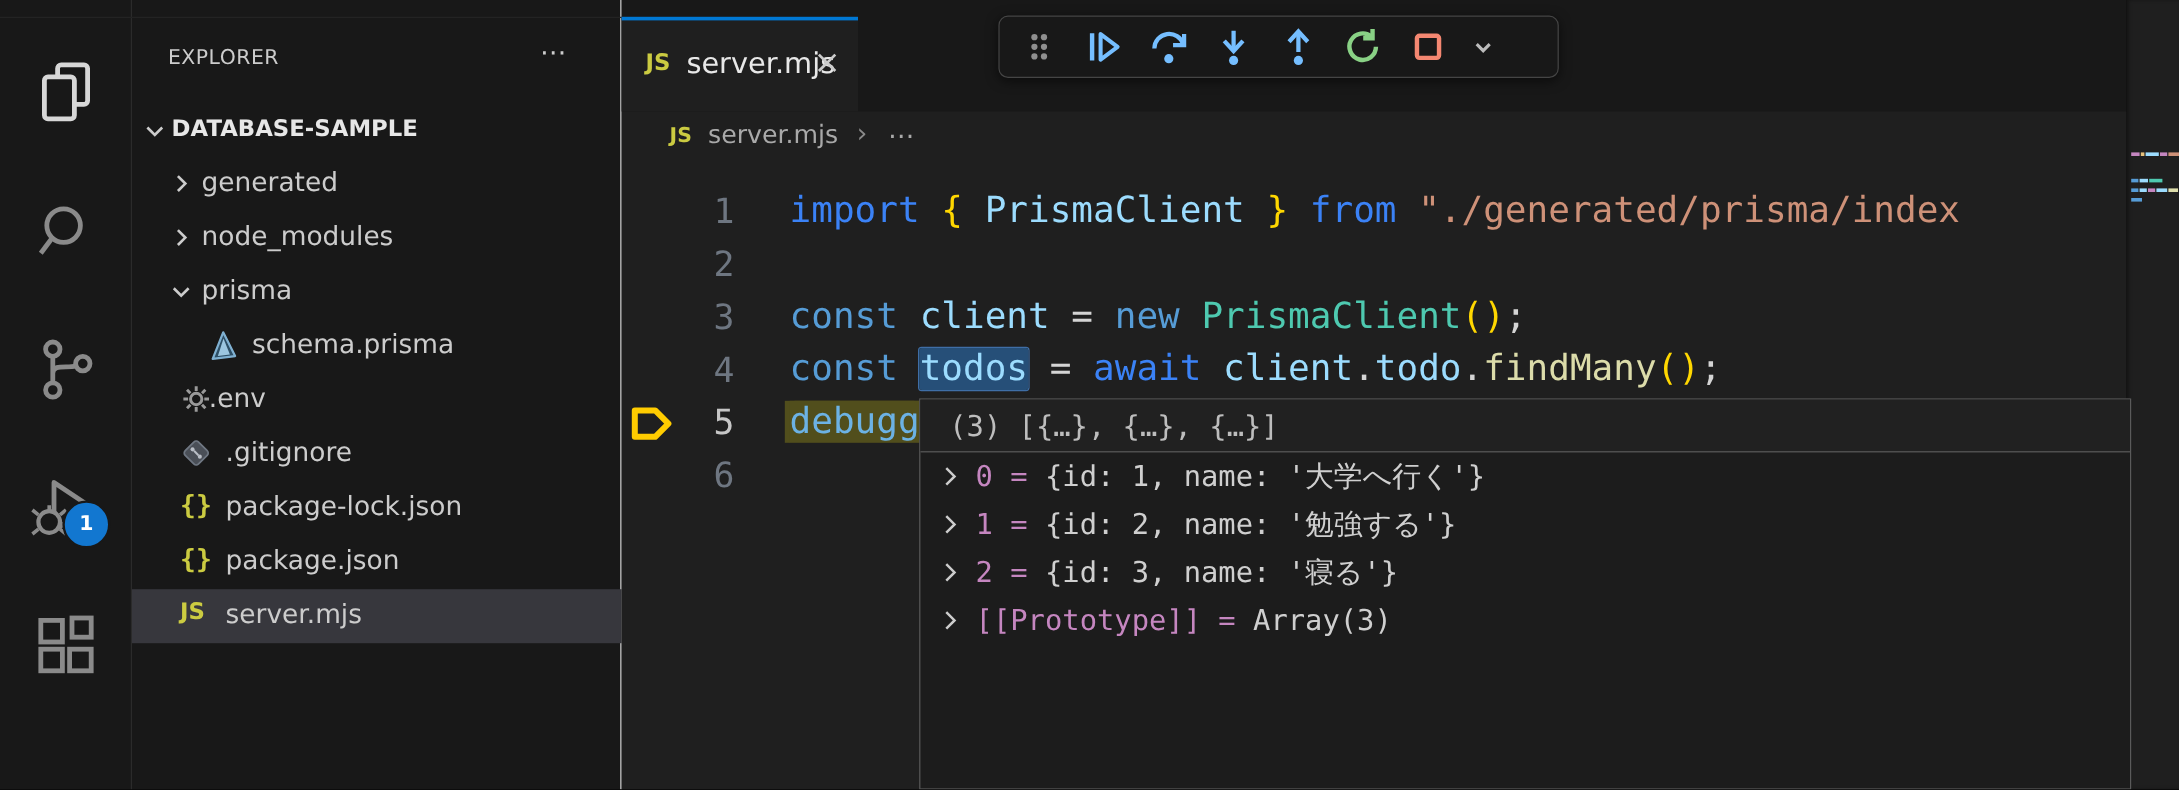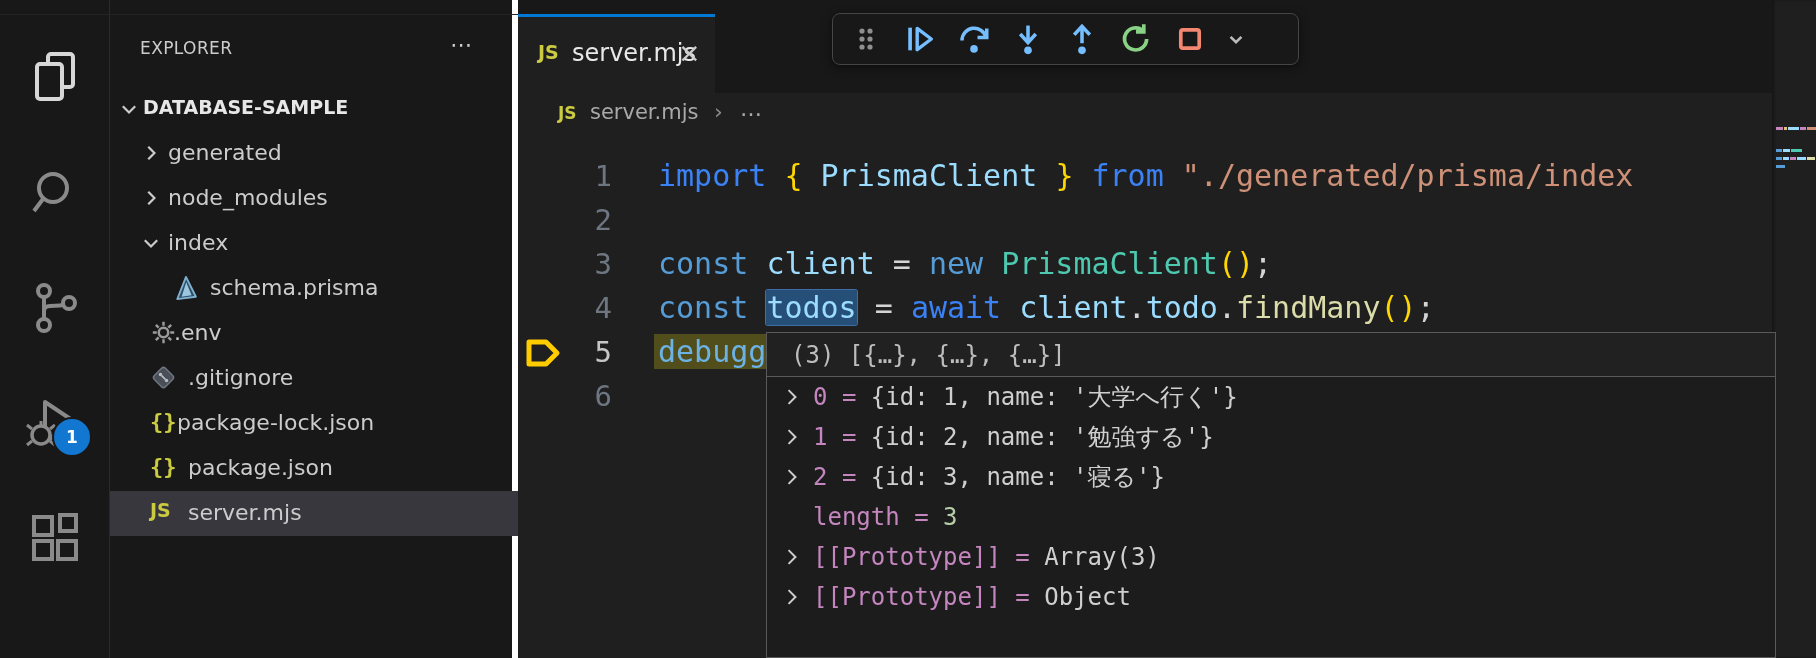--- a/index.html
+++ b/index.html
@@ -7,21 +7,21 @@
         font-family:"DejaVu Sans", sans-serif;color:#cccccc;}
   svg{display:block}
 
   
   #activitybar{position:absolute;left:0;top:0;width:110px;height:658px;background:#181818;border-right:1px solid #2b2b2b;box-sizing:border-box;}
   .ab-item{position:absolute;left:0;width:109px;height:72px;display:flex;align-items:center;justify-content:center;}
   .badge{position:absolute;left:52px;top:30px;width:36px;height:36px;border-radius:50%;background:#1277d0;border:2px solid #181818;
          color:#fff;font-size:17px;font-weight:bold;display:flex;align-items:center;justify-content:center;}
 
   
-  #sidebar{position:absolute;left:110px;top:0;width:408px;height:658px;background:#181818;border-right:6px solid #ffffff;box-sizing:border-box;}
+  #sidebar{position:absolute;left:110px;top:0;width:408px;height:658px;background:#181818;border-right:1px solid #ffffff;box-sizing:border-box;}
   #sidebar-header{position:absolute;left:0;top:14px;width:100%;height:72px;}
   #sidebar-title{position:absolute;left:30px;top:24px;font-size:17px;letter-spacing:.4px;color:#cccccc;}
   #sidebar-more{position:absolute;left:340px;top:18px;font-size:22px;color:#cccccc;letter-spacing:2px;cursor:pointer;}
   #section-header{position:absolute;left:0;top:86px;width:100%;height:45px;display:flex;align-items:center;}
   #section-chevron{position:absolute;left:8px;top:12px;}
   #section-label{position:absolute;left:33px;top:10px;font-size:19px;font-weight:bold;color:#e7e7e7;}
   .trow{position:absolute;left:0;width:408px;height:45px;cursor:pointer;}
   .trow.selected{background:#37373d;}
   .trow .tchev{position:absolute;left:30px;top:11px;}
   .trow .ticon{position:absolute;top:8px;}
@@ -161,21 +161,21 @@
             </svg>
           </span>
           <span class="tlabel" style="left:58px">node_modules</span>
         </div>
         <div class="trow" style="top: 221px;">
           <span class="tchev">
             <svg width="22" height="22" viewBox="0 0 16 16">
               <path d="M3.5 6 L8 10.5 L12.5 6" stroke="#cccccc" stroke-width="1.6" fill="none"></path>
             </svg>
           </span>
-          <span class="tlabel" style="left:58px">index</span>
+          <span class="tlabel" style="left:58px">prisma</span>
         </div>
         <div class="trow" style="top: 266px;">
           <span class="ticon" style="left:62px">
             <svg width="28" height="28" viewBox="0 0 24 24">
               <path d="M12 2.5 L20.5 19.5 L4.5 21.5 Z" fill="#2d4f66" stroke="#7fb0d1" stroke-width="1.6" stroke-linejoin="round"></path>
               <path d="M12.2 7 L16.8 18.3 L8.2 19.4 Z" fill="#9cc6e0"></path>
             </svg>
           </span>
           <span class="tlabel" style="left:100px">schema.prisma</span>
         </div>
@@ -196,21 +196,21 @@
               <rect x="5" y="5" width="14" height="14" rx="2.5" transform="rotate(45 12 12)" fill="#4a4f57" stroke="#6e7681" stroke-width="1.3"></rect>
               <circle cx="9.3" cy="9.3" r="1.5" fill="#b9bec6"></circle>
               <circle cx="14.7" cy="14.7" r="1.5" fill="#b9bec6"></circle>
               <path d="M10.4 10.4 l3.2 3.2" stroke="#b9bec6" stroke-width="1.5"></path>
             </svg>
           </span>
           <span class="tlabel" style="left:78px">.gitignore</span>
         </div>
         <div class="trow" style="top: 401px;">
           <span class="ticon" style="left:40px"><span class="json-braces">{}</span></span>
-          <span class="tlabel" style="left:67px">package-lock.json</span>
+          <span class="tlabel" style="left:78px">package-lock.json</span>
         </div>
         <div class="trow" style="top: 446px;">
           <span class="ticon" style="left:40px"><span class="json-braces">{}</span></span>
           <span class="tlabel" style="left:78px">package.json</span>
         </div>
         <div class="trow selected" style="top: 491px;">
           <span class="ticon" style="left:40px"><span class="js-badge">JS</span></span>
           <span class="tlabel" style="left:78px">server.mjs</span>
         </div>
       </div>
@@ -272,27 +272,23 @@
     <div id="dh-rows">
         <div class="dh-row"><span class="dh-chev"><svg width="22" height="24" viewBox="0 0 16 16">
               <path d="M5.5 3 L10.5 8 L5.5 13" stroke="#cccccc" stroke-width="1.5" fill="none"></path>
             </svg></span><span class="dh-rest"><span class="dh-name" style="position: static;">0</span><span class="dh-op"> = </span><span class="dh-val">{id: 1, name: '大学へ行く'}</span></span></div>
         <div class="dh-row"><span class="dh-chev"><svg width="22" height="24" viewBox="0 0 16 16">
               <path d="M5.5 3 L10.5 8 L5.5 13" stroke="#cccccc" stroke-width="1.5" fill="none"></path>
             </svg></span><span class="dh-rest"><span class="dh-name" style="position: static;">1</span><span class="dh-op"> = </span><span class="dh-val">{id: 2, name: '勉強する'}</span></span></div>
         <div class="dh-row"><span class="dh-chev"><svg width="22" height="24" viewBox="0 0 16 16">
               <path d="M5.5 3 L10.5 8 L5.5 13" stroke="#cccccc" stroke-width="1.5" fill="none"></path>
             </svg></span><span class="dh-rest"><span class="dh-name" style="position: static;">2</span><span class="dh-op"> = </span><span class="dh-val">{id: 3, name: '寝る'}</span></span></div>
-        <div class="dh-row"><span class="dh-rest"><span class="dh-name" style="position: static;">length</span><span class="dh-op"> = </span><span class="dh-val num">3</span></span></div>
         <div class="dh-row"><span class="dh-chev"><svg width="22" height="24" viewBox="0 0 16 16">
               <path d="M5.5 3 L10.5 8 L5.5 13" stroke="#cccccc" stroke-width="1.5" fill="none"></path>
             </svg></span><span class="dh-rest"><span class="dh-name" style="position: static;">[[Prototype]]</span><span class="dh-op"> = </span><span class="dh-val">Array(3)</span></span></div>
-        <div class="dh-row"><span class="dh-chev"><svg width="22" height="24" viewBox="0 0 16 16">
-              <path d="M5.5 3 L10.5 8 L5.5 13" stroke="#cccccc" stroke-width="1.5" fill="none"></path>
-            </svg></span><span class="dh-rest"><span class="dh-name" style="position: static;">[[Prototype]]</span><span class="dh-op"> = </span><span class="dh-val">Object</span></span></div>
       </div>
   </div>
 
   <div id="debug-toolbar">
     <div class="dt-btn">
       <svg width="26" height="30" viewBox="0 0 26 30">
         <g fill="#8f8f8f">
             <circle cx="9" cy="7" r="2.6"></circle>
             <circle cx="17" cy="7" r="2.6"></circle>
             <circle cx="9" cy="15" r="2.6"></circle>

